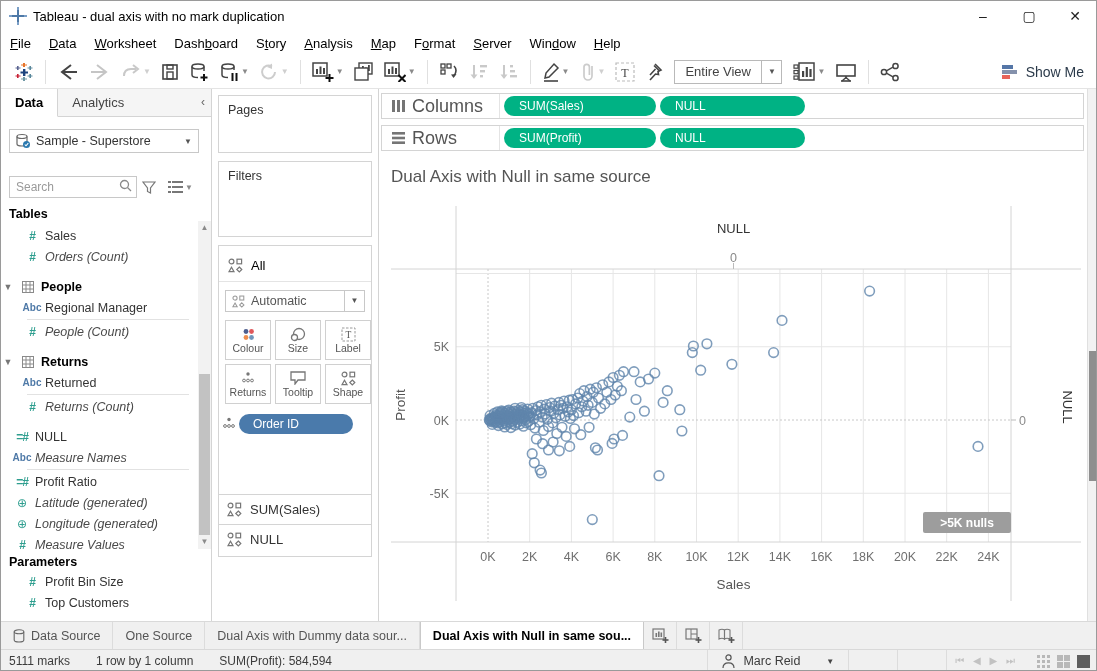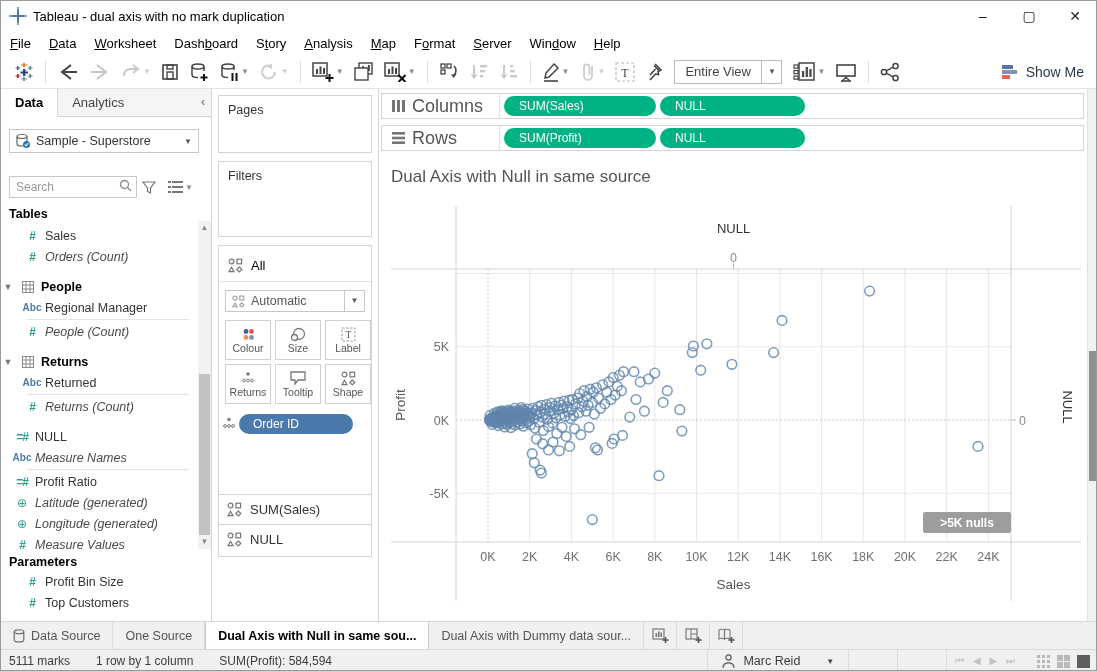--- a/index.html
+++ b/index.html
@@ -996,25 +996,25 @@
     <div class="sheet-tab">
       <svg width="12" height="14" viewBox="0 0 12 14">
         <ellipse cx="6" cy="2.8" rx="4.8" ry="2" stroke="#666" stroke-width="1.1" fill="none"></ellipse>
         <path d="M1.2 2.8 V11 C1.2 12.2 3.3 13 6 13 C8.7 13 10.8 12.2 10.8 11 V2.8" stroke="#666" stroke-width="1.1" fill="none"></path>
       </svg>
       <span>Data Source</span>
     </div>
     <div class="sheet-tab">
       <span>One Source</span>
     </div>
+    <div class="sheet-tab">
+      <span>Dual Axis with Dummy data sour...</span>
+    </div>
     <div class="sheet-tab active">
       <span>Dual Axis with Null in same sou...</span>
-    </div>
-    <div class="sheet-tab">
-      <span>Dual Axis with Dummy data sour...</span>
     </div>
     <div class="newtab-btn">
       <svg width="17" height="16" viewBox="0 0 17 16">
         <rect x="1" y="1" width="11" height="10" stroke="#777" stroke-width="1.2" fill="none"></rect>
         <rect x="3.5" y="5" width="1.6" height="4" fill="#777"></rect>
         <rect x="6" y="3.5" width="1.6" height="5.5" fill="#777"></rect>
         <rect x="8.5" y="4.5" width="1.6" height="4.5" fill="#777"></rect>
         <line x1="13.5" y1="9" x2="13.5" y2="15" stroke="#555" stroke-width="1.6"></line>
         <line x1="10.5" y1="12" x2="16.5" y2="12" stroke="#555" stroke-width="1.6"></line>
       </svg>

